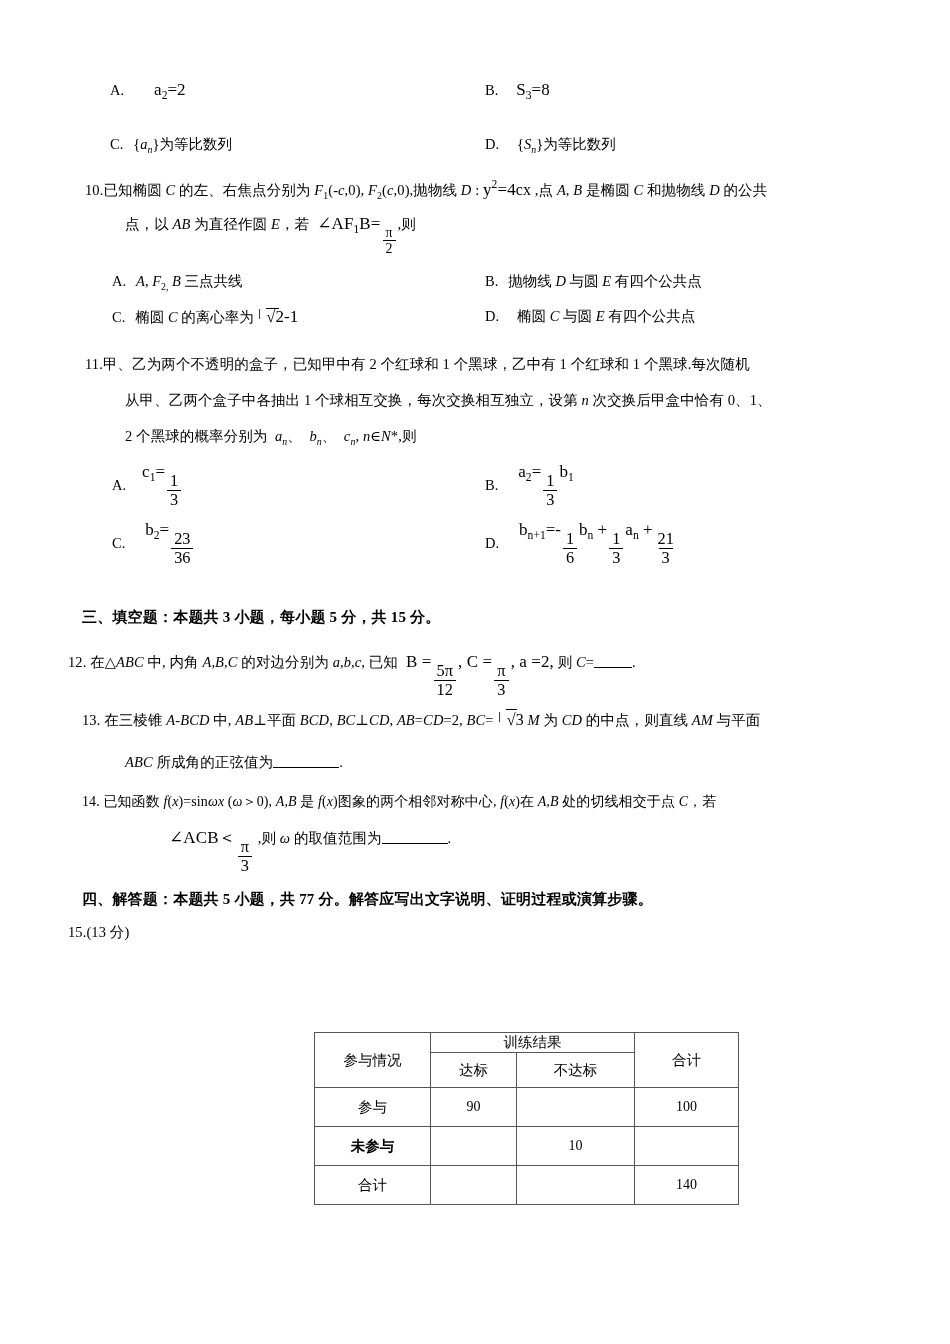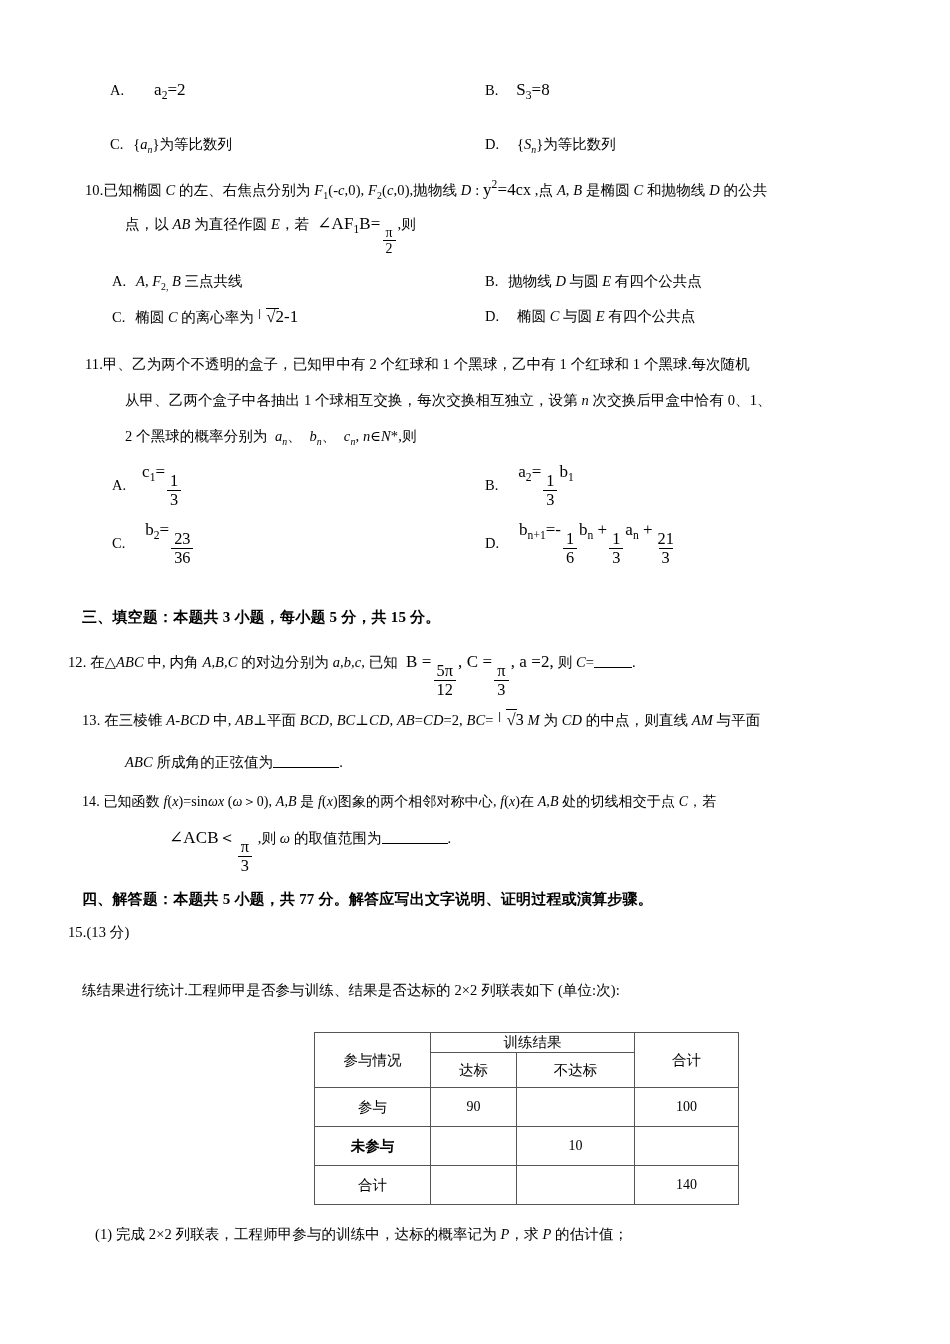--- a/index.html
+++ b/index.html
@@ -246,23 +246,20 @@
     <span class="mathfont" style="font-size:17px;">∠ACB＜<span class="frac">
           <span class="num">π</span>
           <span class="den">3</span>
         </span></span>
     <span>,则 <span class="mi">ω</span> 的取值范围为<span class="blank-md"></span>.</span>
   </div>
 
   <div class="sec-head" style="left:82px; top:890px;">四、解答题：本题共 5 小题，共 77 分。解答应写出文字说明、证明过程或演算步骤。</div>
 
   <div class="line" style="left:68px; top:922px;text-align:right;">15.(13 分)</div>
-  <div class="line" style="left:82px; top:980px;">
-    <span>练结果进行统计.工程师甲是否参与训练、结果是否达标的 2×2 列联表如下 (单位:次):</span>
-  </div>
 
   <table class="ctable" style="left:314px; top:1032px; width:424px;">
     <colgroup>
       <col style="width:116px;">
       <col style="width:86px;">
       <col style="width:118px;">
       <col style="width:104px;">
     </colgroup>
     <tbody>
       <tr>
@@ -288,17 +285,14 @@
       </tr>
       <tr>
         <td style="height:38px;">合计</td>
         <td class="num"></td>
         <td class="num"></td>
         <td class="num">140</td>
       </tr>
     </tbody>
   </table>
 
-  <div class="line" style="left:95px; top:1224px;">
-    <span>(1) 完成 2×2 列联表，工程师甲参与的训练中，达标的概率记为 <span class="mi">P</span>，求 <span class="mi">P</span> 的估计值；</span>
-  </div>
 
 </div>
 
 </body></html>

